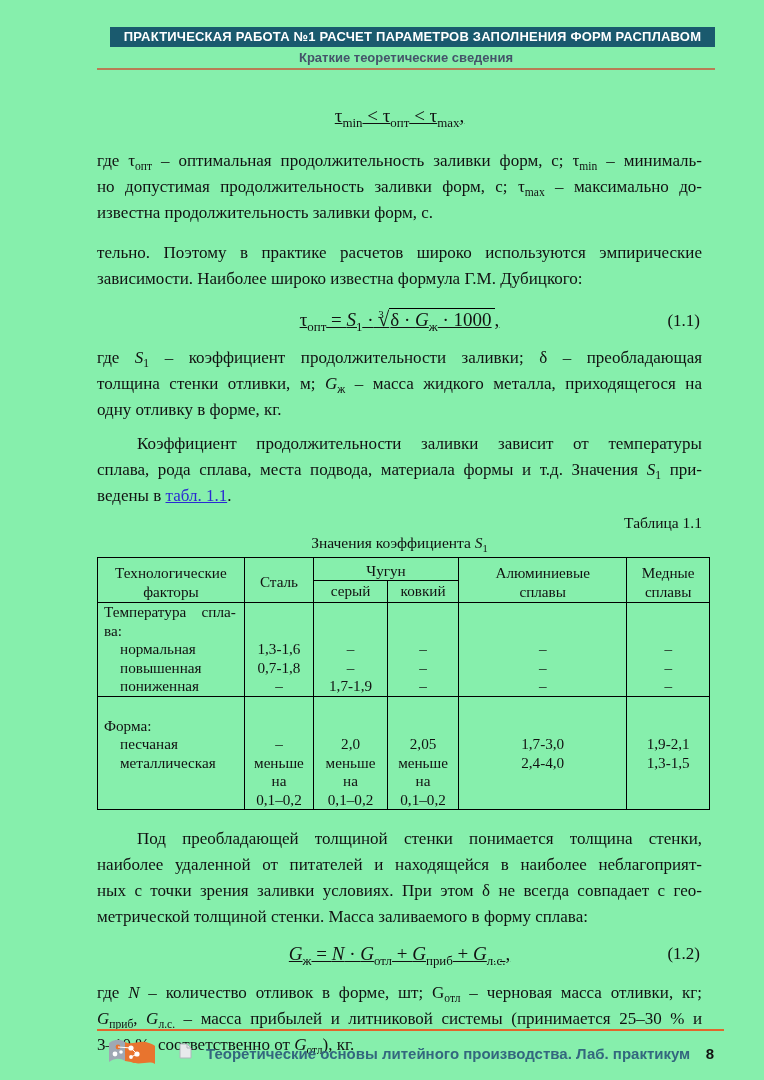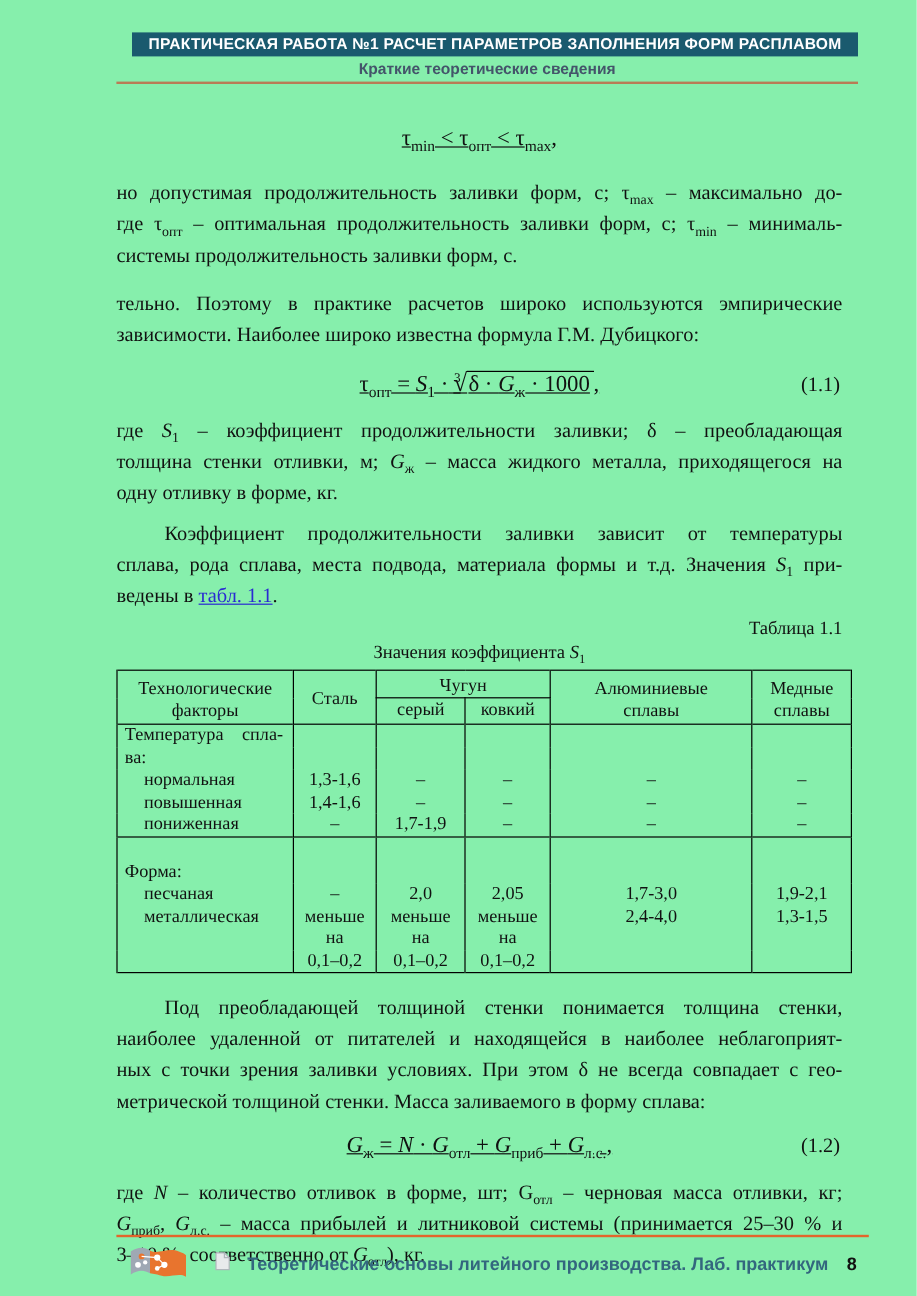--- a/index.html
+++ b/index.html
@@ -95,23 +95,23 @@
     <div class="title-bar">ПРАКТИЧЕСКАЯ РАБОТА №1 РАСЧЕТ ПАРАМЕТРОВ ЗАПОЛНЕНИЯ ФОРМ РАСПЛАВОМ</div>
     <div class="subtitle">Краткие теоретические сведения</div>
     <div class="hdr-rule"></div>
   </div>
 
   <div class="content eq" style="margin-top:34px;">
     <span>τ<sub>min</sub> &lt; τ<sub>опт</sub> &lt; τ<sub>max</sub>,</span>
   </div>
 
   <div class="content para" style="margin-top:20px;">
+      <div class="line">где τ<sub>опт</sub> – оптимальная продолжительность заливки форм, с; τ<sub>min</sub> – минималь-</div>
       <div class="line">но допустимая продолжительность заливки форм, с; τ<sub>max</sub> – максимально до-</div>
-      <div class="line">где τ<sub>опт</sub> – оптимальная продолжительность заливки форм, с; τ<sub>min</sub> – минималь-</div>
-      <div class="line last">системы продолжительность заливки форм, с.</div>
+      <div class="line last">известна продолжительность заливки форм, с.</div>
     </div>
 
   <div class="content para" style="margin-top:14px;">
       <div class="line">тельно. Поэтому в практике расчетов широко используются эмпирические</div>
       <div class="line last">зависимости. Наиболее широко известна формула Г.М. Дубицкого:</div>
     </div>
 
   <div class="content eq" style="margin-top:9px;padding:6px 0;">
     <span>τ<sub>опт</sub> = <i>S</i><sub>1</sub> ·</span>
     <span class="rad"><span class="rad-idx">3</span><span class="rad-sign">√</span><span class="radicand">δ · <i>G</i><sub>ж</sub> · 1000</span></span><span>,</span>
@@ -176,21 +176,21 @@
           <tr>
             <td class="lbl item">нормальная</td>
             <td>1,3-1,6</td>
             <td>–</td>
             <td>–</td>
             <td>–</td>
             <td>–</td>
           </tr>
           <tr>
             <td class="lbl item">повышенная</td>
-            <td>1,4-1,6</td>
+            <td>0,7-1,8</td>
             <td>–</td>
             <td>–</td>
             <td>–</td>
             <td>–</td>
           </tr>
           <tr>
             <td class="lbl item">пониженная</td>
             <td>–</td>
             <td>1,7-1,9</td>
             <td>–</td>

